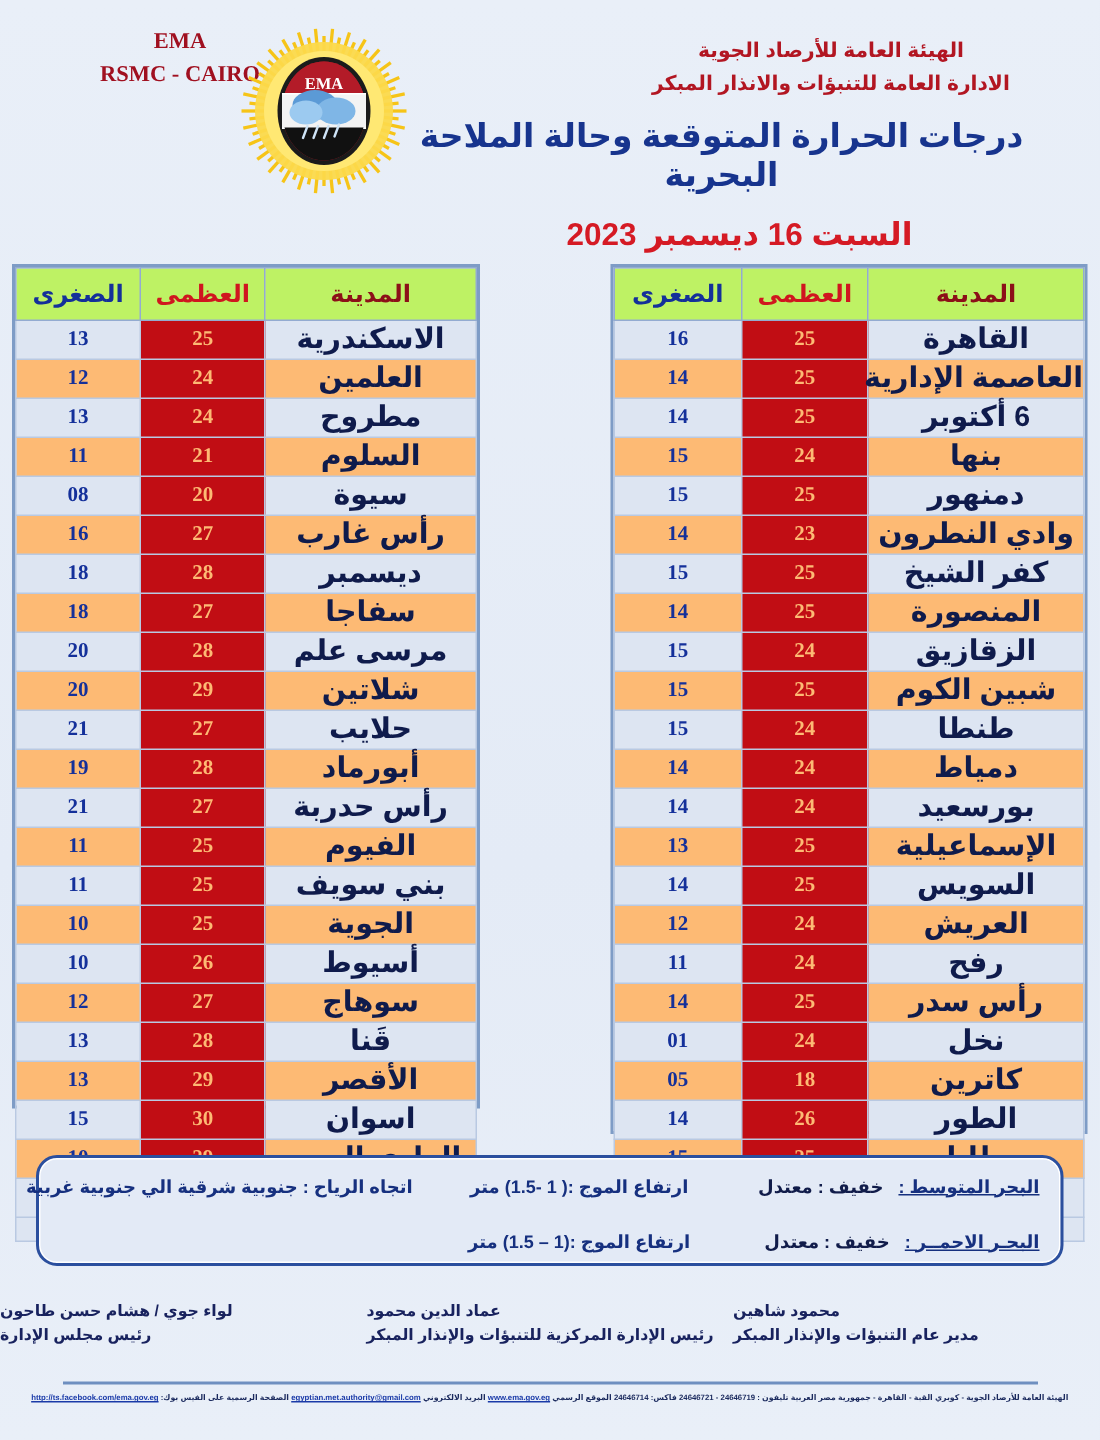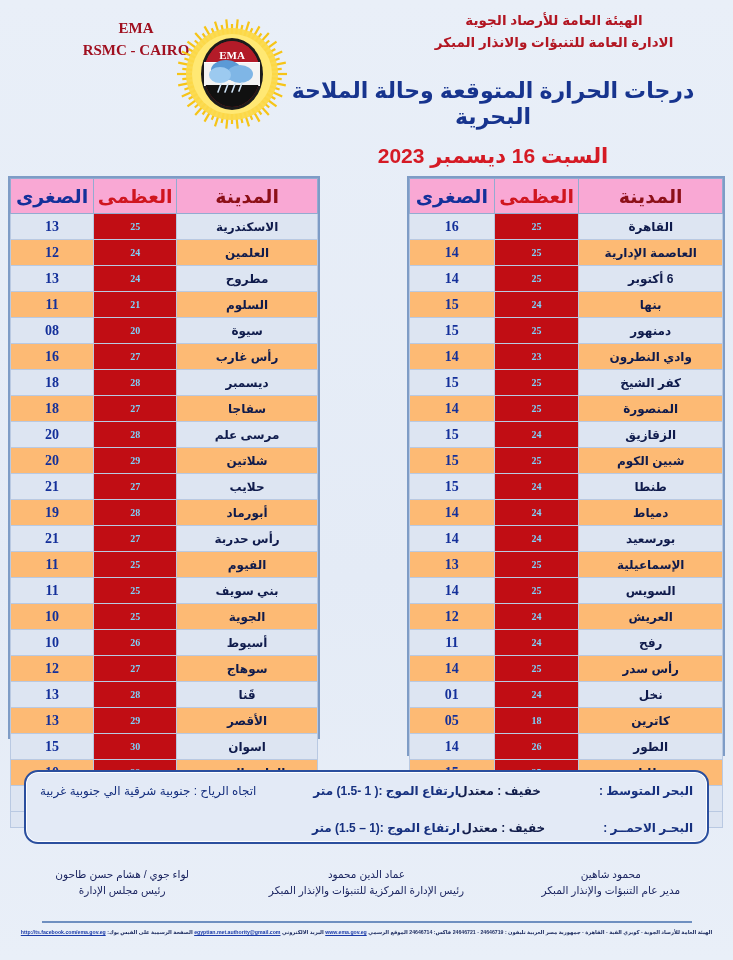--- a/index.html
+++ b/index.html
@@ -8,43 +8,42 @@
     width:733px;height:960px;
     background:#e8eef7;
     font-family:"Liberation Sans","DejaVu Sans",sans-serif;
     overflow:hidden;
     position:relative;
   }
   .page{
     position:relative;width:733px;height:960px;
     background:linear-gradient(180deg,#e9eff8 0%,#e4ebf6 60%,#e9eff8 100%);
     box-sizing:border-box;
-    padding-left:16px;
   }
 
   
   .header{position:relative;height:168px;}
   .ema-latin{
     position:absolute;left:40px;top:18px;width:160px;text-align:center;
     color:#a01020;font-weight:bold;font-size:15px;line-height:1.45;
     font-family:"Liberation Serif","DejaVu Serif",serif;direction:ltr;
   }
   .logo{
     position:absolute;left:160px;top:18px;width:112px;height:112px;
   }
   .logo .sun{
     position:absolute;left:0;top:0;width:112px;height:112px;
   }
   .org{
-    position:absolute;right:14px;top:10px;text-align:center;width:330px;
+    position:absolute;right:14px;top:23px;text-align:center;width:330px;
     color:#b21622;font-weight:bold;font-size:13.5px;line-height:1.6;
     direction:rtl;
   }
   .main-title{
-    position:absolute;right:10px;top:78px;width:460px;text-align:center;
+    position:absolute;right:22px;top:78px;width:460px;text-align:center;
     color:#17348e;font-weight:bold;font-size:22px;direction:rtl;
     letter-spacing:-0.2px;
   }
   .date-line{
     position:absolute;right:60px;top:120px;width:360px;text-align:center;
     color:#d51a24;font-weight:bold;font-size:21px;direction:rtl;margin-top:24px;
   }
 
   
   .tables{
@@ -61,33 +60,33 @@
   .tbl-wrap.left{left:8px;width:312px;height:563px;}
   table.fc{
     border-collapse:collapse;width:100%;table-layout:fixed;direction:rtl;
   }
   table.fc th,table.fc td{
     padding:0;margin:0;border:1px solid #b9c9e2;
     text-align:center;vertical-align:middle;
     font-weight:bold;
   }
   table.fc thead th{
-    background:#f9a8d4;height:34px;border:1px solid #93abd1;
-    font-size:19px;
+    background:#bef264;height:34px;border:1px solid #93abd1;
+    font-size:16px;
   }
   th.h-city{color:#8c1018;width:46%;}
   th.h-max{color:#d0161f;width:27%;}
   th.h-min{color:#14309a;width:27%;}
 
   td.city{
-    background:#dde5f2;color:#0f1b4c;font-size:12px;height:25px;
+    background:#dde5f2;color:#0f1b4c;font-size:19px;height:25px;
     text-align:center;padding:0 6px;white-space:nowrap;
   }
   td.max{
-    background:#c10d14;color:#7dd3fc;font-size:10px;height:25px;
+    background:#c10d14;color:#fdba74;font-size:14px;height:25px;
     border-left:1px solid #c10d14;border-right:1px solid #c10d14;
     border-top:1px solid #d6333a;border-bottom:1px solid #d6333a;
   }
   td.min{
     background:#dde5f2;color:#14309a;font-size:14px;height:25px;
     font-family:"Liberation Serif","DejaVu Serif",serif;
   }
   td.city{font-family:"Liberation Sans","DejaVu Sans",sans-serif;}
   td.max{font-family:"Liberation Serif","DejaVu Serif",serif;}
   tr.alt td.city,tr.alt td.min{background:#fdba74;}
@@ -106,38 +105,38 @@
     box-shadow:0 0 0 1px #ffffff inset;
   }
   .marine-row{
     display:flex;align-items:center;height:37px;
     padding:0 14px;box-sizing:border-box;
   }
   .m-sea{
     width:30%;text-align:right;color:#16307f;font-weight:bold;font-size:12px;
     white-space:nowrap;
   }
-  .m-sea .lbl{margin-left:48px;}
+  .m-sea .lbl{text-decoration:underline;}
   .m-sea .val{color:#111c4a;}
   .m-wave{
     width:34%;text-align:center;color:#16307f;font-weight:bold;font-size:12px;
     white-space:nowrap;
   }
   .m-wind{
-    width:36%;text-align:left;color:#16307f;font-weight:normal;font-size:12px;
+    width:36%;text-align:center;color:#16307f;font-weight:bold;font-size:12px;
     white-space:nowrap;
   }
 
   
   .signs{
     position:absolute;left:0;top:866px;width:733px;height:46px;
     display:flex;direction:rtl;
   }
   .sign{
-    flex:1;text-align:center;color:#18225e;font-weight:normal;
+    flex:1;text-align:left;color:#18225e;font-weight:bold;
     font-size:10.5px;line-height:1.55;direction:rtl;
   }
   .sign .nm{display:block;}
   .sign .ttl{display:block;}
 
   .rule{
     position:absolute;left:42px;top:921px;width:650px;height:2px;
     background:#6e8fc0;
   }
 

